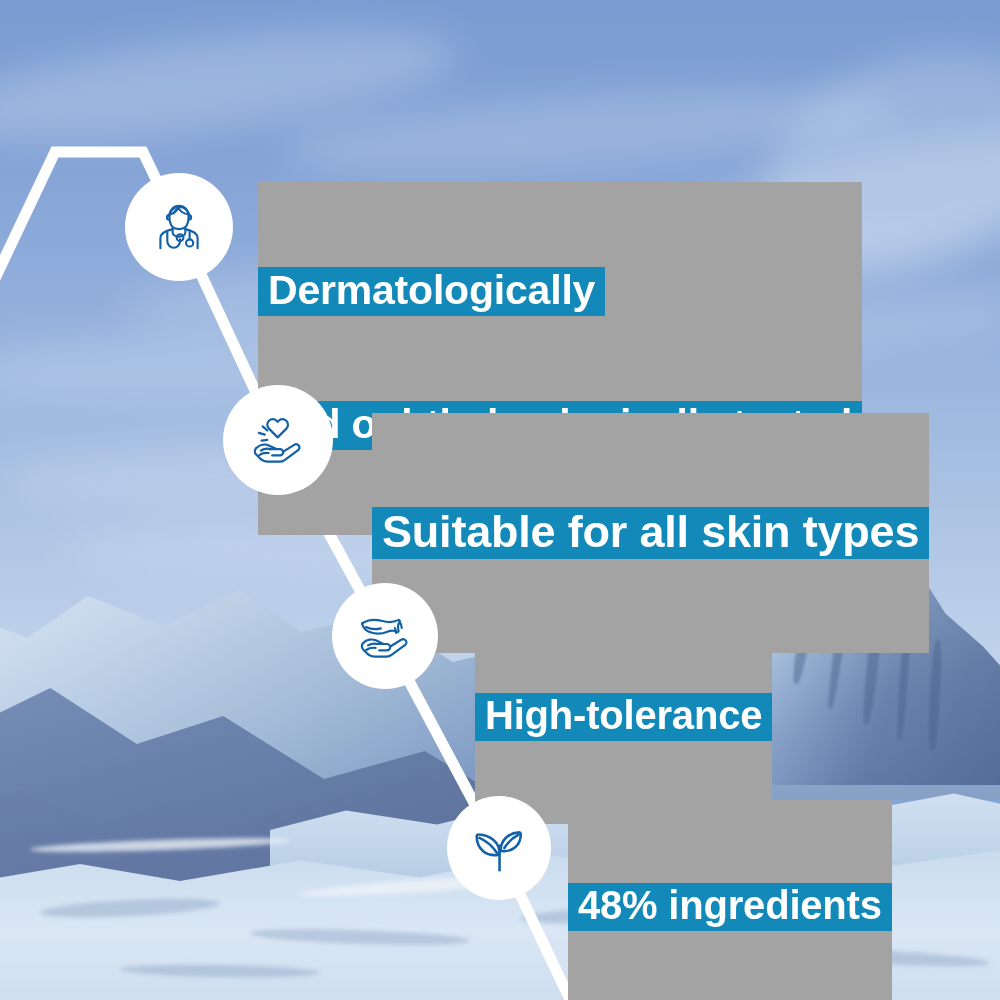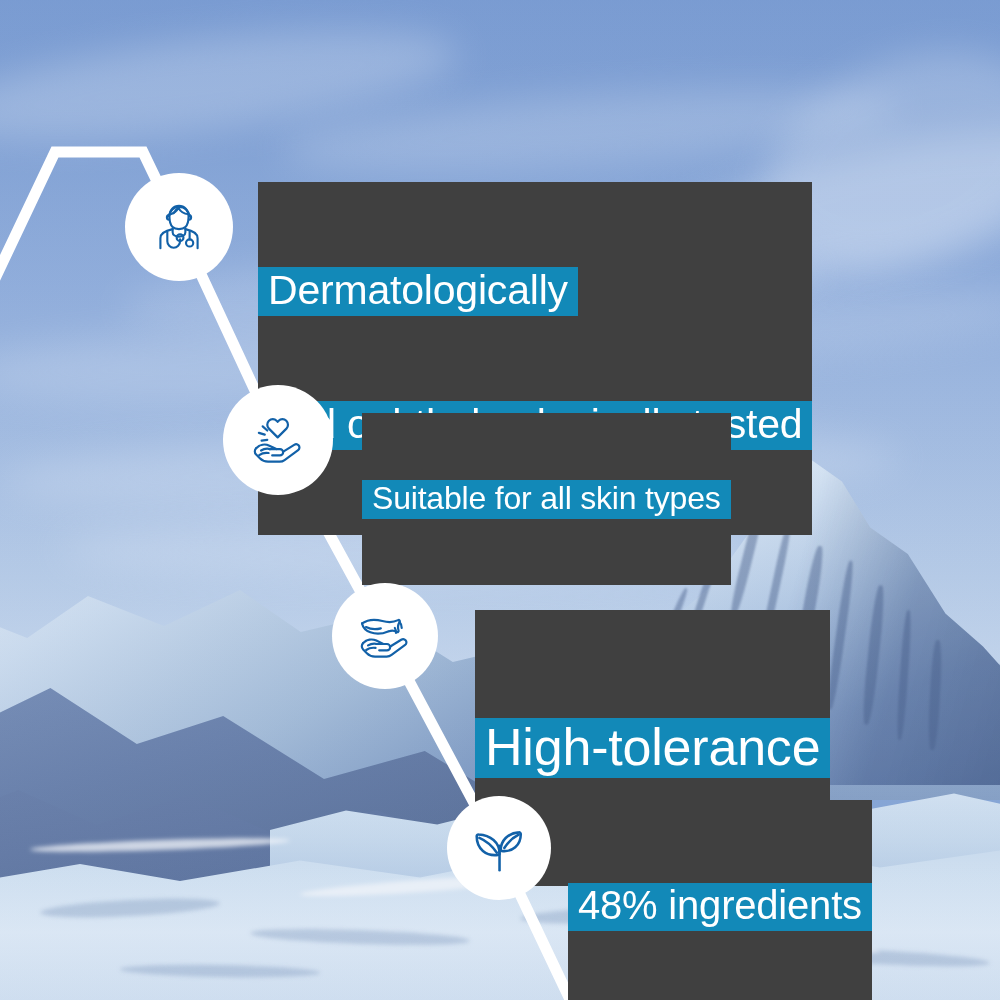--- a/index.html
+++ b/index.html
@@ -91,30 +91,30 @@
 
   
   .bubble{
     position:absolute;border-radius:50%;background:#ffffff;
     display:flex;align-items:center;justify-content:center;
     box-shadow:0 0 0 0 rgba(0,0,0,0);
   }
   .bubble svg{display:block;}
 
   .chip{
-    position:absolute;background:#404040;color:#ffffff;
-    font-weight:400;letter-spacing:-0.2px;line-height:1.04;
+    position:absolute;background:#a3a3a3;color:#ffffff;
+    font-weight:700;letter-spacing:-0.2px;line-height:1.04;
     display:inline-block;white-space:pre;
   }
   .chip .ln{display:block;padding:2px 10px 4px 10px;background:#1289b8;width:max-content;}
   .chip .ln + .ln{margin-top:0;}
 
   .f1 .chip{left:258px;top:182px;font-size:41px;}
-  .f2 .chip{left:362px;top:413px;font-size:32px;}
-  .f3 .chip{left:475px;top:610px;font-size:52px;}
+  .f2 .chip{left:372px;top:413px;font-size:45px;}
+  .f3 .chip{left:475px;top:610px;font-size:40px;}
   .f4 .chip{left:568px;top:800px;font-size:40px;}
 </style>
 </head>
 <body>
 
 <div id="stage">
 
   <div class="bg">
     <div class="sky"></div>
 

